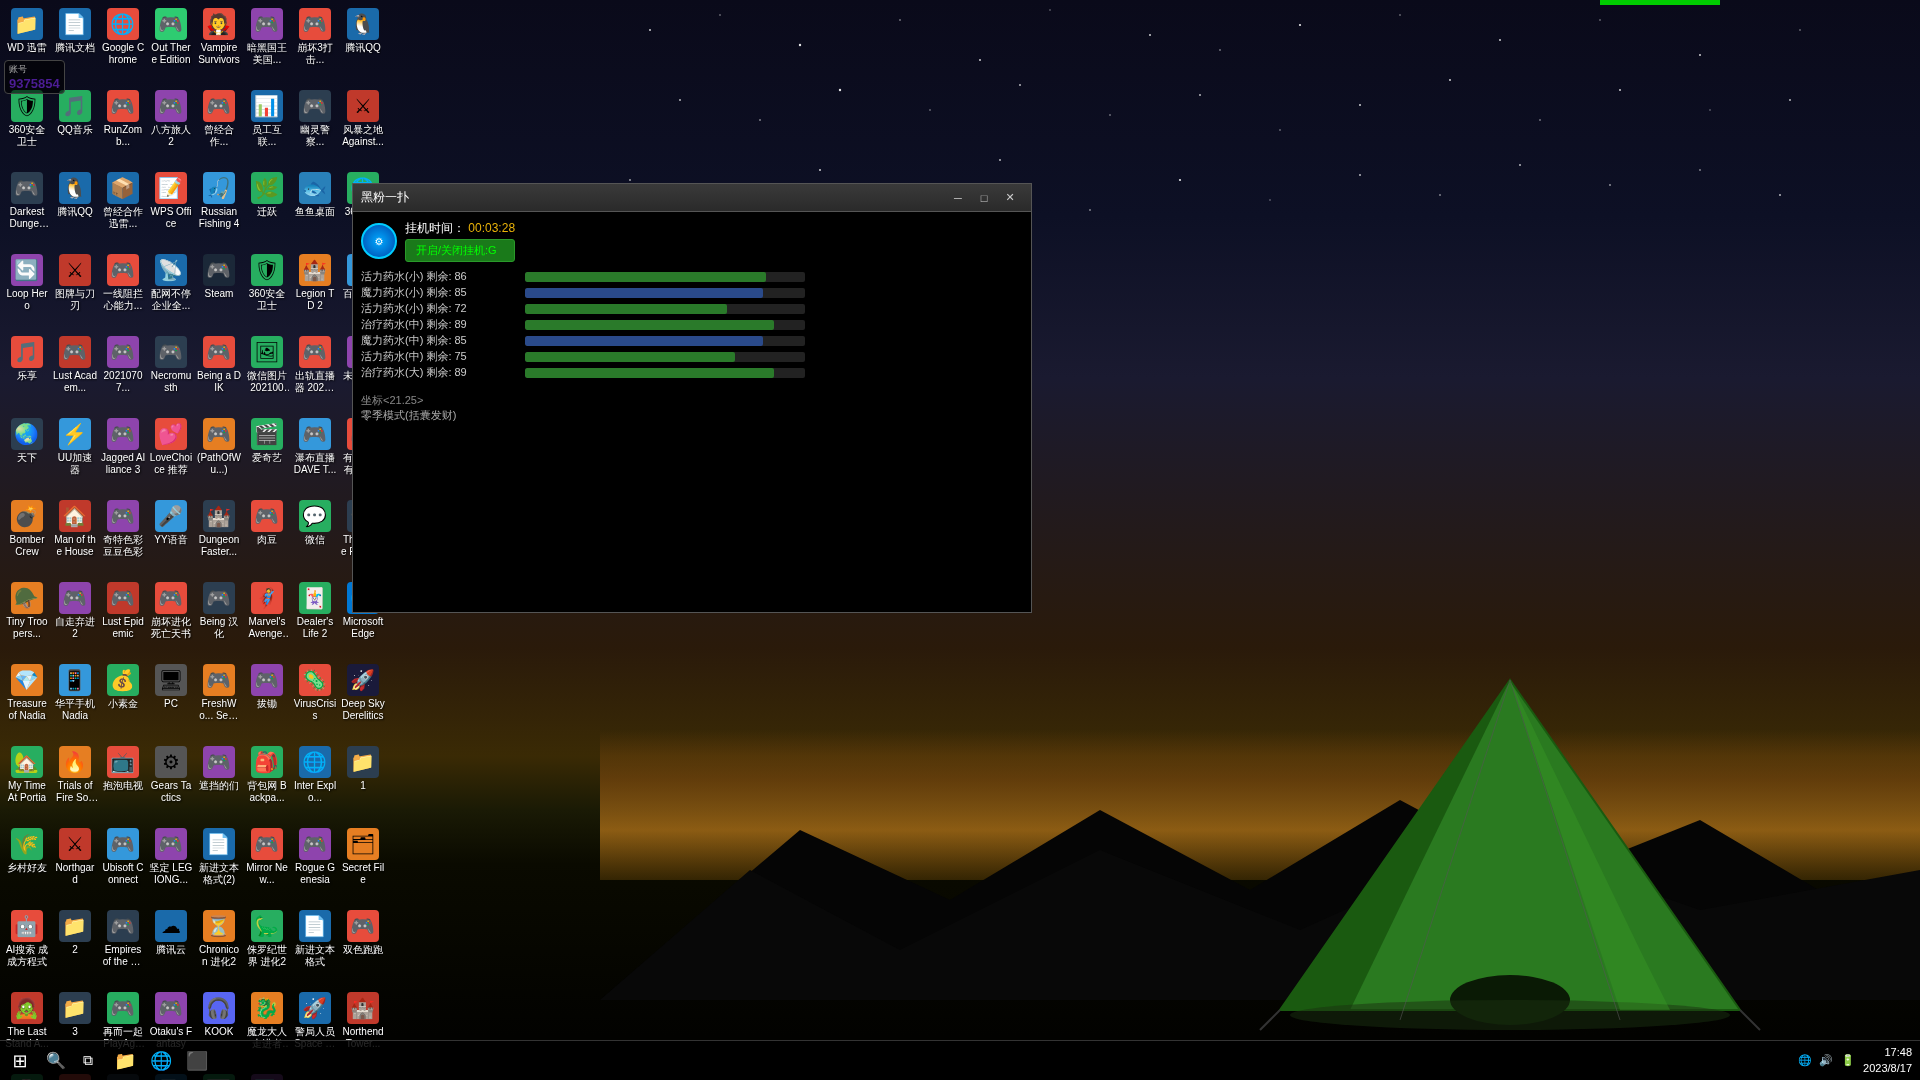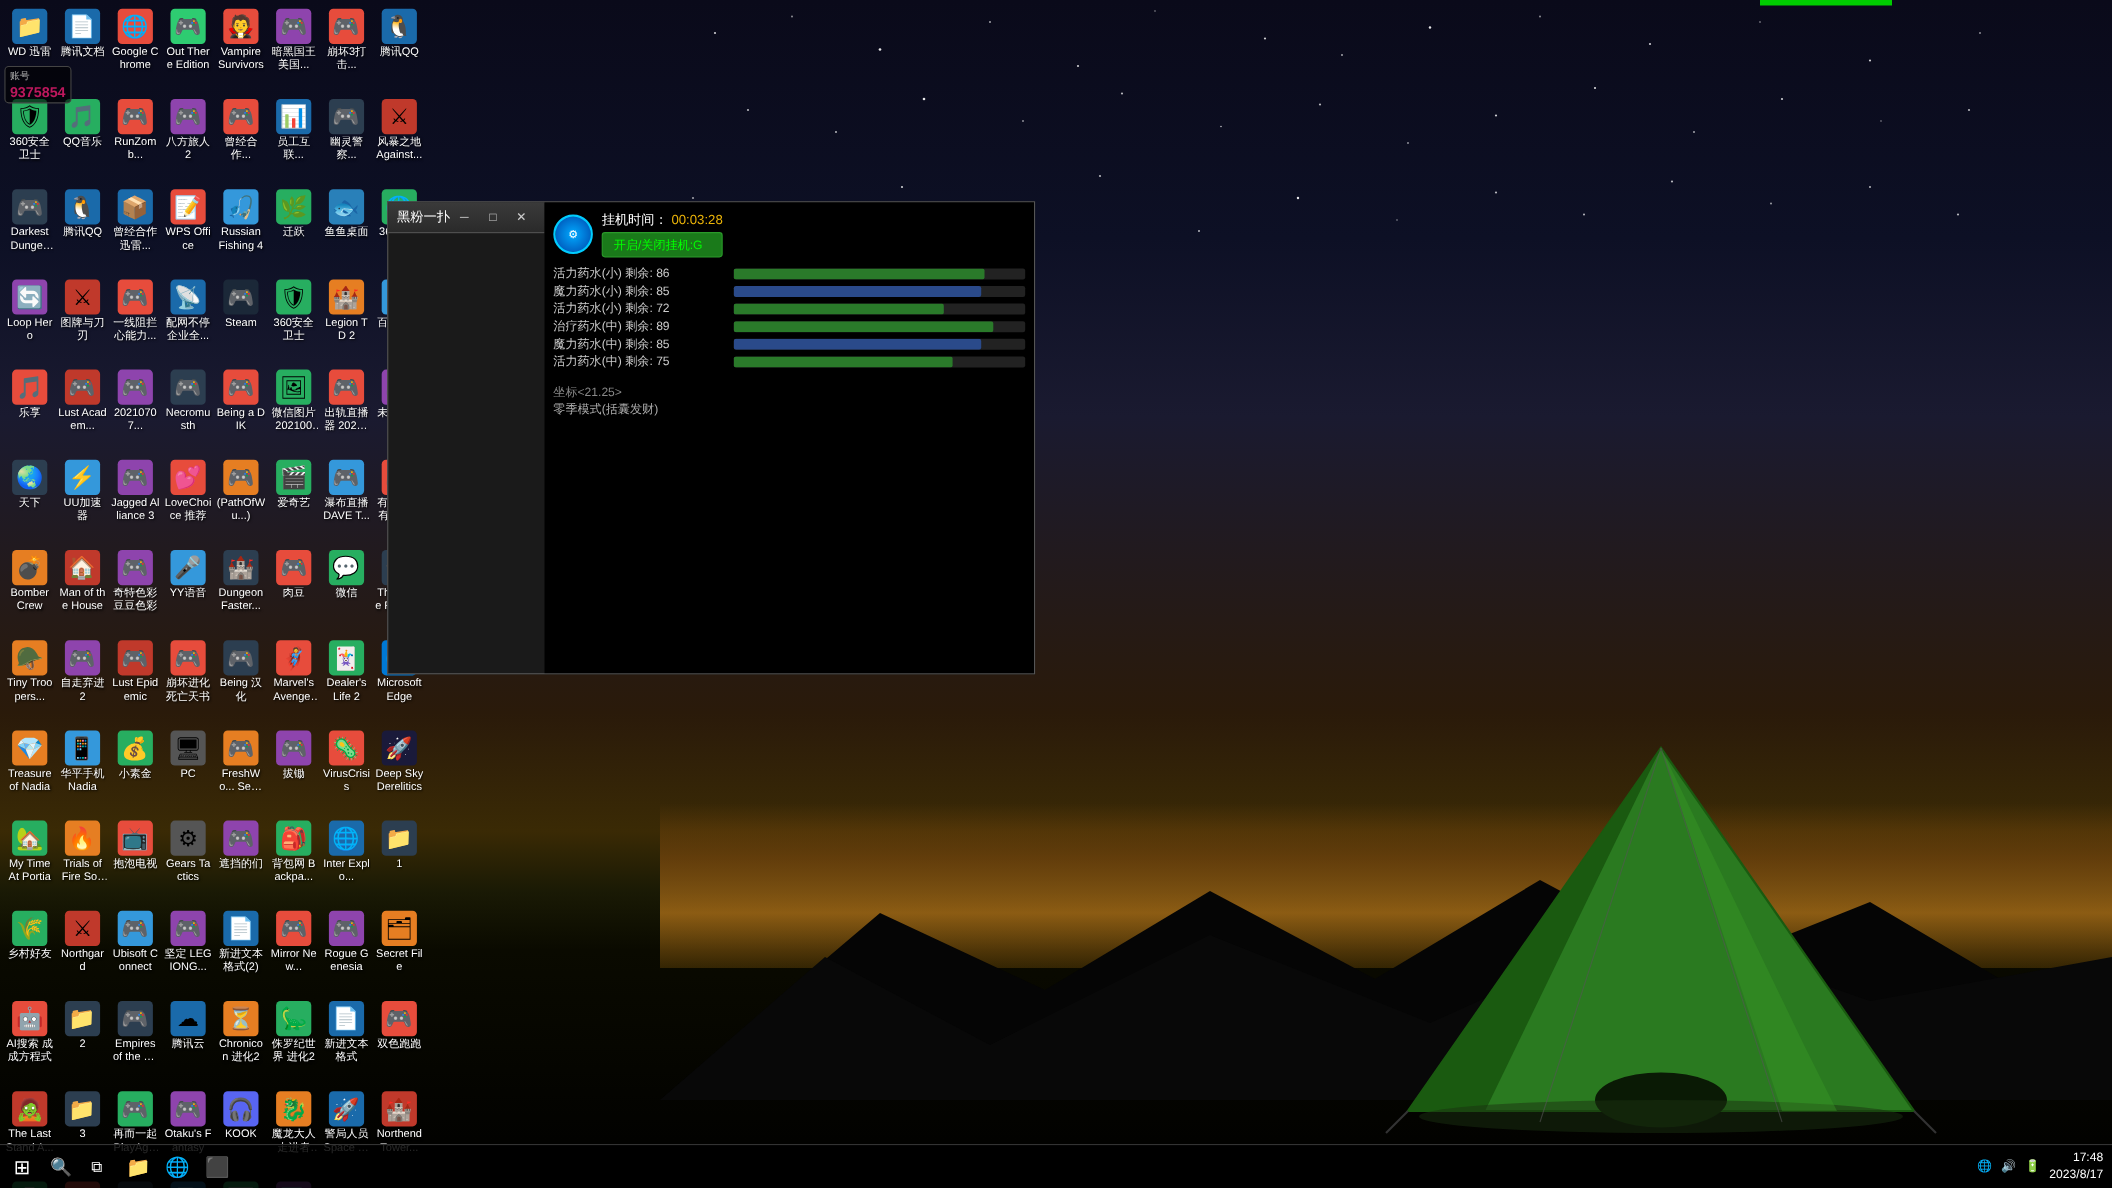--- a/index.html
+++ b/index.html
@@ -167,27 +167,27 @@
       display: -webkit-box;
       -webkit-line-clamp: 2;
       -webkit-box-orient: vertical;
     }
 
     
     #float-window {
       position: absolute;
       top: 183px;
       left: 352px;
-      width: 589px;
+      width: 680px;
       height: 430px;
       background: #1a1a1a;
       border: 1px solid #555;
       z-index: 50;
       display: flex;
-      flex-direction: row;
+      flex-direction: column;
     }
 
     #float-titlebar {
       height: 28px;
       background: linear-gradient(180deg, #3a3a3a, #2a2a2a);
       display: flex;
       align-items: center;
       padding: 0 8px;
       border-bottom: 1px solid #555;
       user-select: none;
@@ -314,21 +314,21 @@
       padding: 2px 4px;
       z-index: 11;
     }
 
     #user-badge-label {
       color: #aaa;
       font-size: 9px;
     }
 
     #user-badge-id {
-      color: #be185d;
+      color: #4c1d95;
       font-size: 13px;
       font-weight: bold;
     }
 
     
     #top-progress {
       position: absolute;
       top: 0;
       right: 200px;
       width: 120px;
@@ -916,20 +916,26 @@
           <div class="stat-bar-container">
             <div class="stat-bar-fill bar-blue" style="width: 85%;"></div>
           </div>
         </div>
         <div class="stat-row">
           <span class="stat-label">活力药水(中) 剩余: 75</span>
           <div class="stat-bar-container">
             <div class="stat-bar-fill bar-green" style="width: 75%;"></div>
           </div>
         </div>
+        <div class="stat-row">
+          <span class="stat-label">治疗药水(大) 剩余: 89</span>
+          <div class="stat-bar-container">
+            <div class="stat-bar-fill bar-green" style="width: 89%;"></div>
+          </div>
+        </div>
       </div>
 
     <div id="coord-area" style="position:relative;bottom:auto;left:auto;margin-top:12px;">
       <div id="coord-line1">
         <span>坐标&lt;21.25&gt;</span>
       </div>
       <div id="coord-line2">
         <span>零季模式(括囊发财)</span>
       </div>
     </div>

